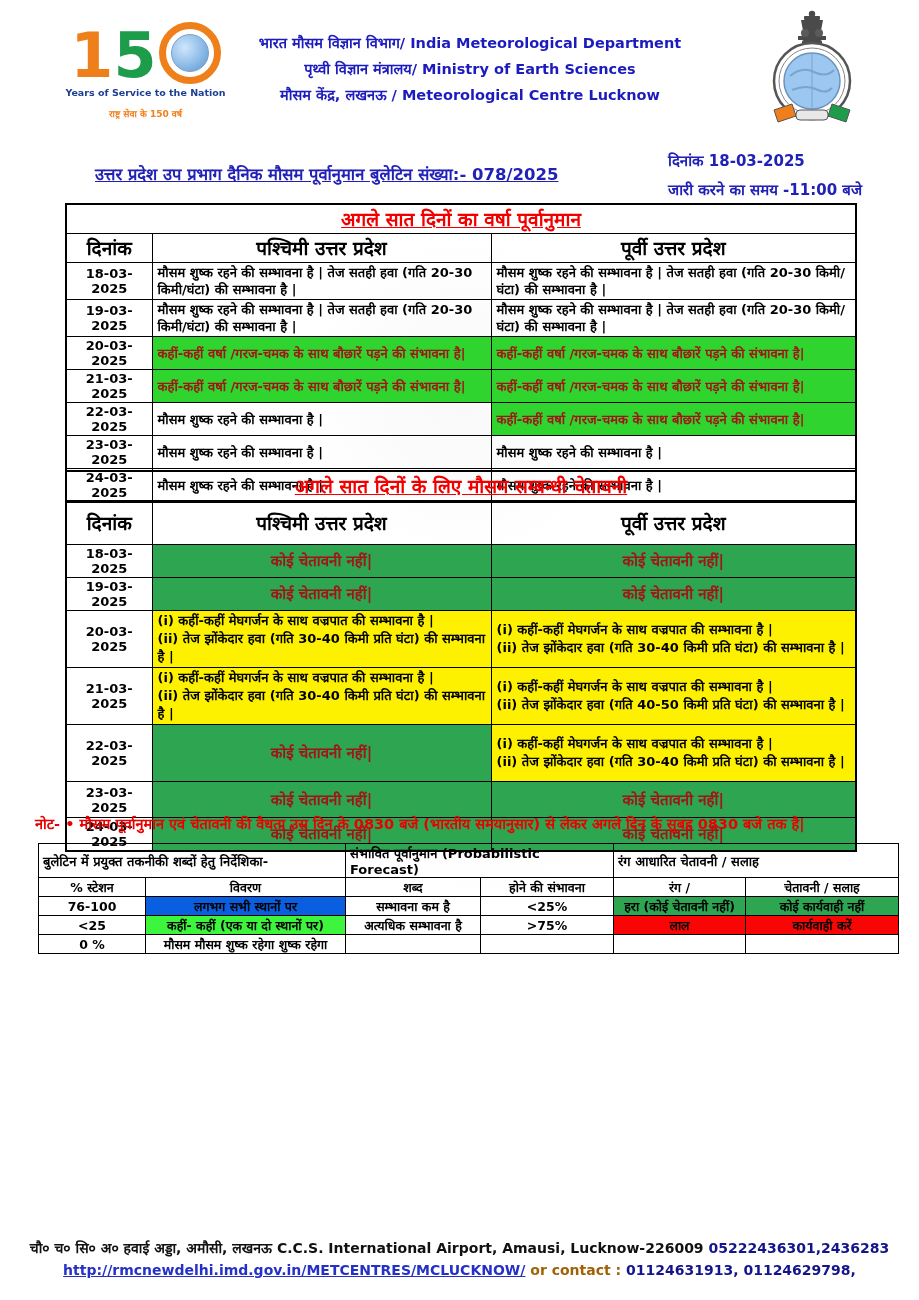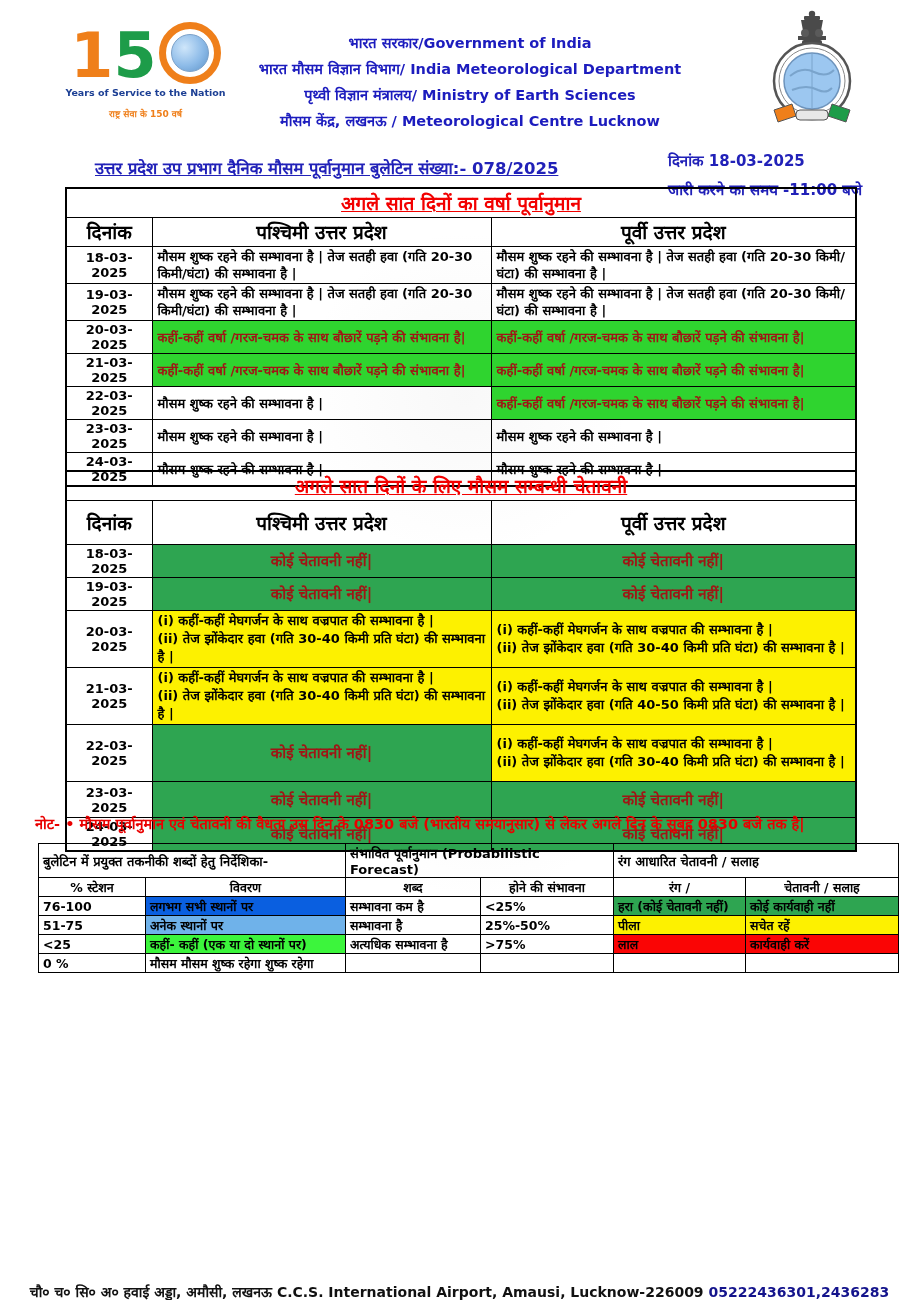--- a/index.html
+++ b/index.html
@@ -24,29 +24,29 @@
            background:radial-gradient(circle at 35% 35%, #cfe6fa 0%, #8dbbe8 55%, #5d93c9 100%); border:1px solid #7aa0c8; }
   .logo150-en { color:#1c3f94; font-weight:bold; font-size:9.5px; margin-top:3px; }
   .logo150-hi { color:#ef7f1a; font-weight:bold; font-size:9px;margin-top:9px; }
 
   .hdr-lines { position:absolute; left:250px; top:30px; width:440px; text-align:center; }
   .hdr-lines div { color:#1c1cbe; font-weight:bold; font-size:14.5px; line-height:26px; }
 
   .emblem { position:absolute; left:752px; top:6px; width:120px; height:128px; }
 
   
-  .bulletin-title { position:absolute; left:95px; top:156px; width:560px;
+  .bulletin-title { position:absolute; left:95px; top:162px; width:560px;
     color:#2121b8; font-weight:bold; font-size:16.5px; text-decoration:underline; }
   .bulletin-right { position:absolute; left:668px; top:150px; width:245px; color:#2121b8; font-weight:bold; font-size:15px; }
   .bulletin-right .r2 { margin-top:9px; }
 
   
   table { border-collapse:collapse; }
   .t-main { position:absolute; left:65px; width:790px; border:2px solid #000; table-layout:fixed; }
-  .t1 { top:187px; }
+  .t1 { top:203px; }
   .t2 { top:470px; }
   .t-main td, .t-main th { border:1px solid #000; padding:1px 5px; }
   .t-title { color:var(--titleRed); font-weight:bold; font-size:19px; text-align:center;
              text-decoration:underline; height:25px; }
   .col-date  { width:86px; }
   .col-west  { width:339px; }
   .col-east  { width:365px; }
   .t-head th { font-size:19px; font-weight:bold; text-align:center; color:#000; }
   .t1 .t-head th { height:28px; }
   .t2 .t-head th { height:44px; }
@@ -65,35 +65,35 @@
 
   
   .note { position:absolute; left:35px; top:813px; width:875px; color:var(--noteRed);
           font-weight:bold; font-size:14.5px; }
 
   
   .t-leg { position:absolute; left:38px; top:843px; width:860px; border:1.5px solid #000; table-layout:fixed; }
   .t-leg td, .t-leg th { border:1px solid #000; font-size:12.5px; font-weight:bold; padding:0 4px; height:19px; color:#000; }
   .t-leg .gh { text-align:left; font-size:13px; }
   .t-leg .sh { text-align:center; }
-  .t-leg td { }
+  .t-leg td { text-align:center; }
   .lc-pct { width:107px; } .lc-desc { width:200px; } .lc-word { width:135px; }
   .lc-prob { width:133px; } .lc-col { width:132px; } .lc-adv { width:153px; }
   .bg-blue   { background:var(--blue); color:#101040; }
   .bg-lblue  { background:var(--lightBlue); color:#000; }
   .bg-dgreen { background:var(--darkGreen); color:#1c1c1c; }
   .bg-lime   { background:var(--lime); color:var(--darkRed); }
   .bg-org    { background:var(--orange); color:var(--darkRed); }
   .bg-red    { background:var(--red); color:#8f0f0f; }
   .chip-grn  { background:var(--warnGreen); color:var(--darkRed); }
   .chip-yel  { background:var(--cellYellow); color:var(--darkRed); }
 
   
   .footer { position:absolute; left:0; top:1238px; width:919px; text-align:center; font-size:14px; }
-  .footer .l1 { color:#111; font-weight:bold;margin-top:44px; }
+  .footer .l1 { color:#111; font-weight:bold; }
   .footer .l1 .ph { color:#14148c; font-weight:bold; }
   .footer .l2 { margin-top:5px; font-weight:bold; }
   .footer .l2 a { color:#2430c8; text-decoration:underline; }
   .footer .l2 .contact { color:#a16207; }
   .footer .l2 .ph { color:#14148c; }
 </style>
 </head>
 <body>
 
 <div class="page">
@@ -107,21 +107,20 @@
       <span class="d5">5</span>
       <span class="d0">
           <span class="globe"></span>
         </span>
     </div>
     <div class="logo150-en">Years of Service to the Nation</div>
     <div class="logo150-hi">राष्ट्र सेवा के 150 वर्ष</div>
   </div>
 
   <div class="hdr-lines">
-    <div>भारत  सरकार/Government of India</div>
     <div>भारत मौसम विज्ञान विभाग/ India Meteorological Department</div>
     <div>पृथ्वी विज्ञान मंत्रालय/ Ministry of Earth Sciences</div>
     <div>मौसम केंद्र, लखनऊ / Meteorological Centre Lucknow</div>
   </div>
 
   <div class="emblem">
     <svg width="120" height="128" viewBox="0 0 120 128">
 
       <g fill="#4a4a4a">
         <circle cx="60" cy="8" r="3.2"></circle>
@@ -301,28 +300,20 @@
     </tr>
     <tr>
       <td>76-100</td>
       <td class="bg-blue">लगभग सभी स्थानों पर</td>
       <td>सम्भावना कम है</td>
       <td>&lt;25%</td>
       <td class="chip-grn">हरा (कोई चेतावनी नहीं)</td>
       <td class="chip-grn">कोई कार्यवाही नहीं</td>
     </tr>
     <tr>
-      <td>51-75</td>
-      <td class="bg-lblue">अनेक स्थानों पर</td>
-      <td>सम्भावना है</td>
-      <td>25%-50%</td>
-      <td class="chip-yel">पीला</td>
-      <td class="chip-yel">सचेत रहें</td>
-    </tr>
-    <tr>
       <td>&lt;25</td>
       <td class="bg-lime">कहीं- कहीं   (एक या दो स्थानों पर)</td>
       <td>अत्यधिक सम्भावना है</td>
       <td>&gt;75%</td>
       <td class="bg-red">लाल</td>
       <td class="bg-red">कार्यवाही करें</td>
     </tr>
     <tr>
       <td>0 %</td>
       <td>मौसम मौसम शुष्क रहेगा शुष्क रहेगा</td>

